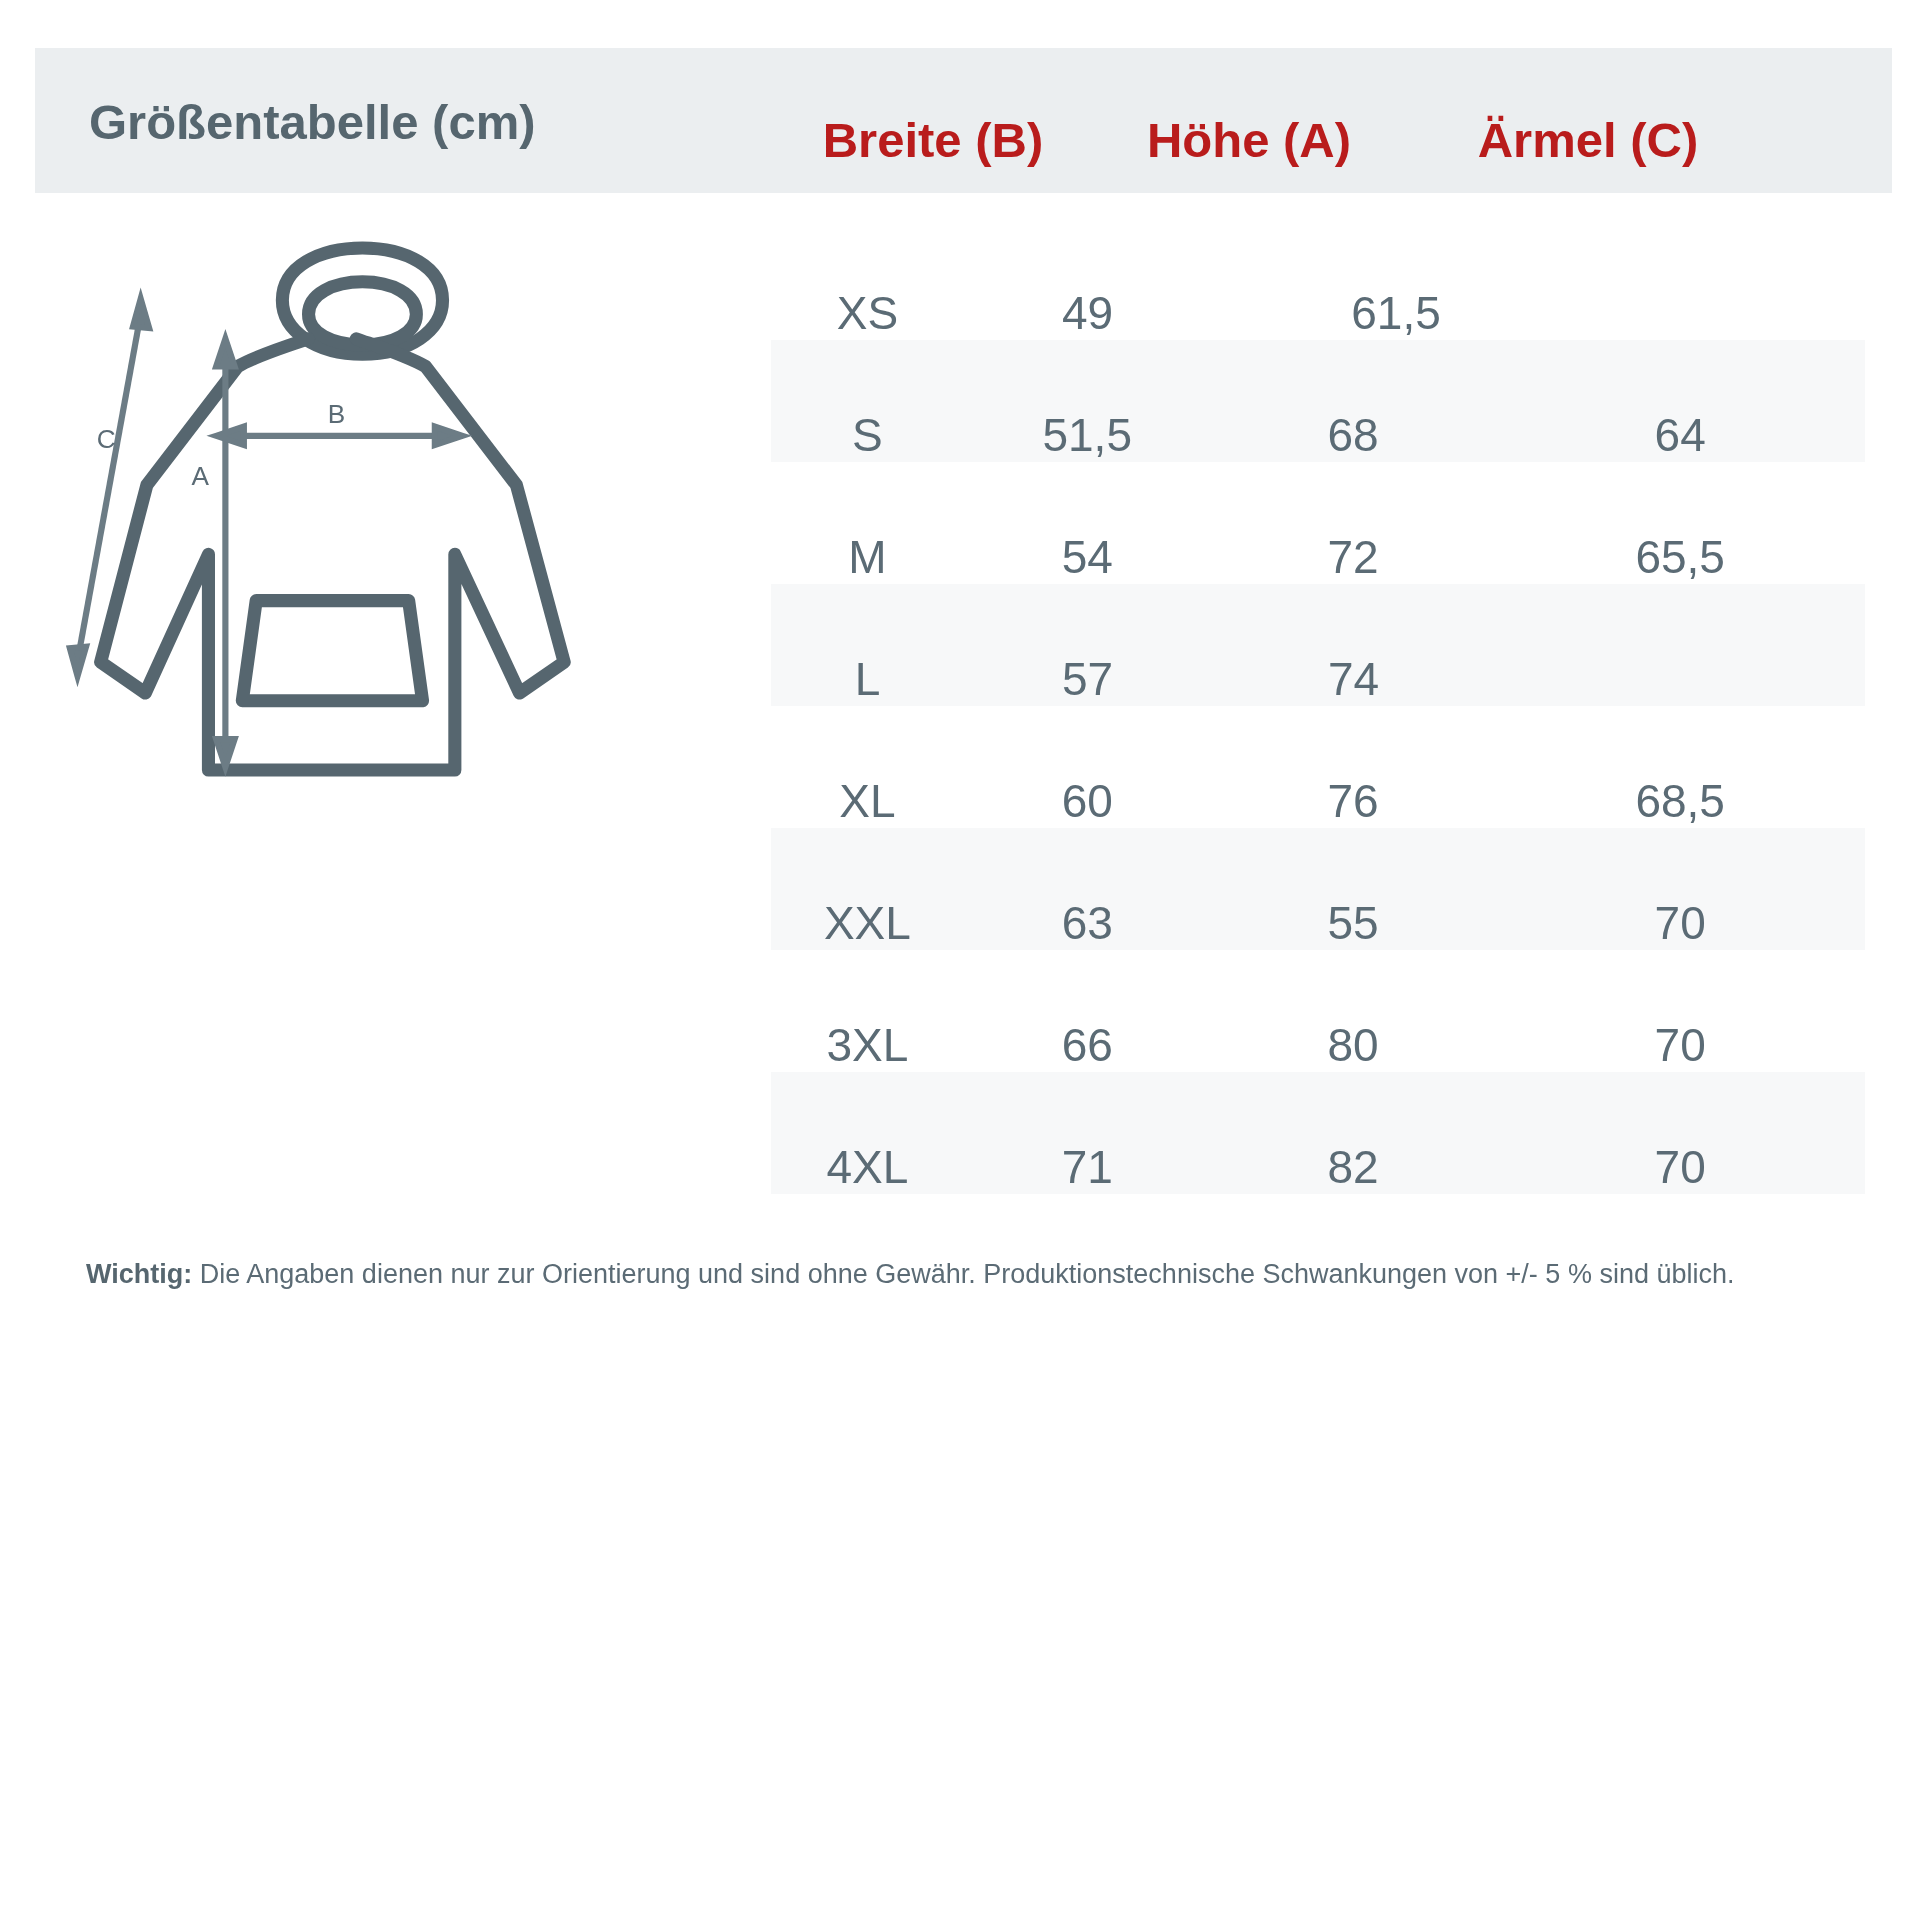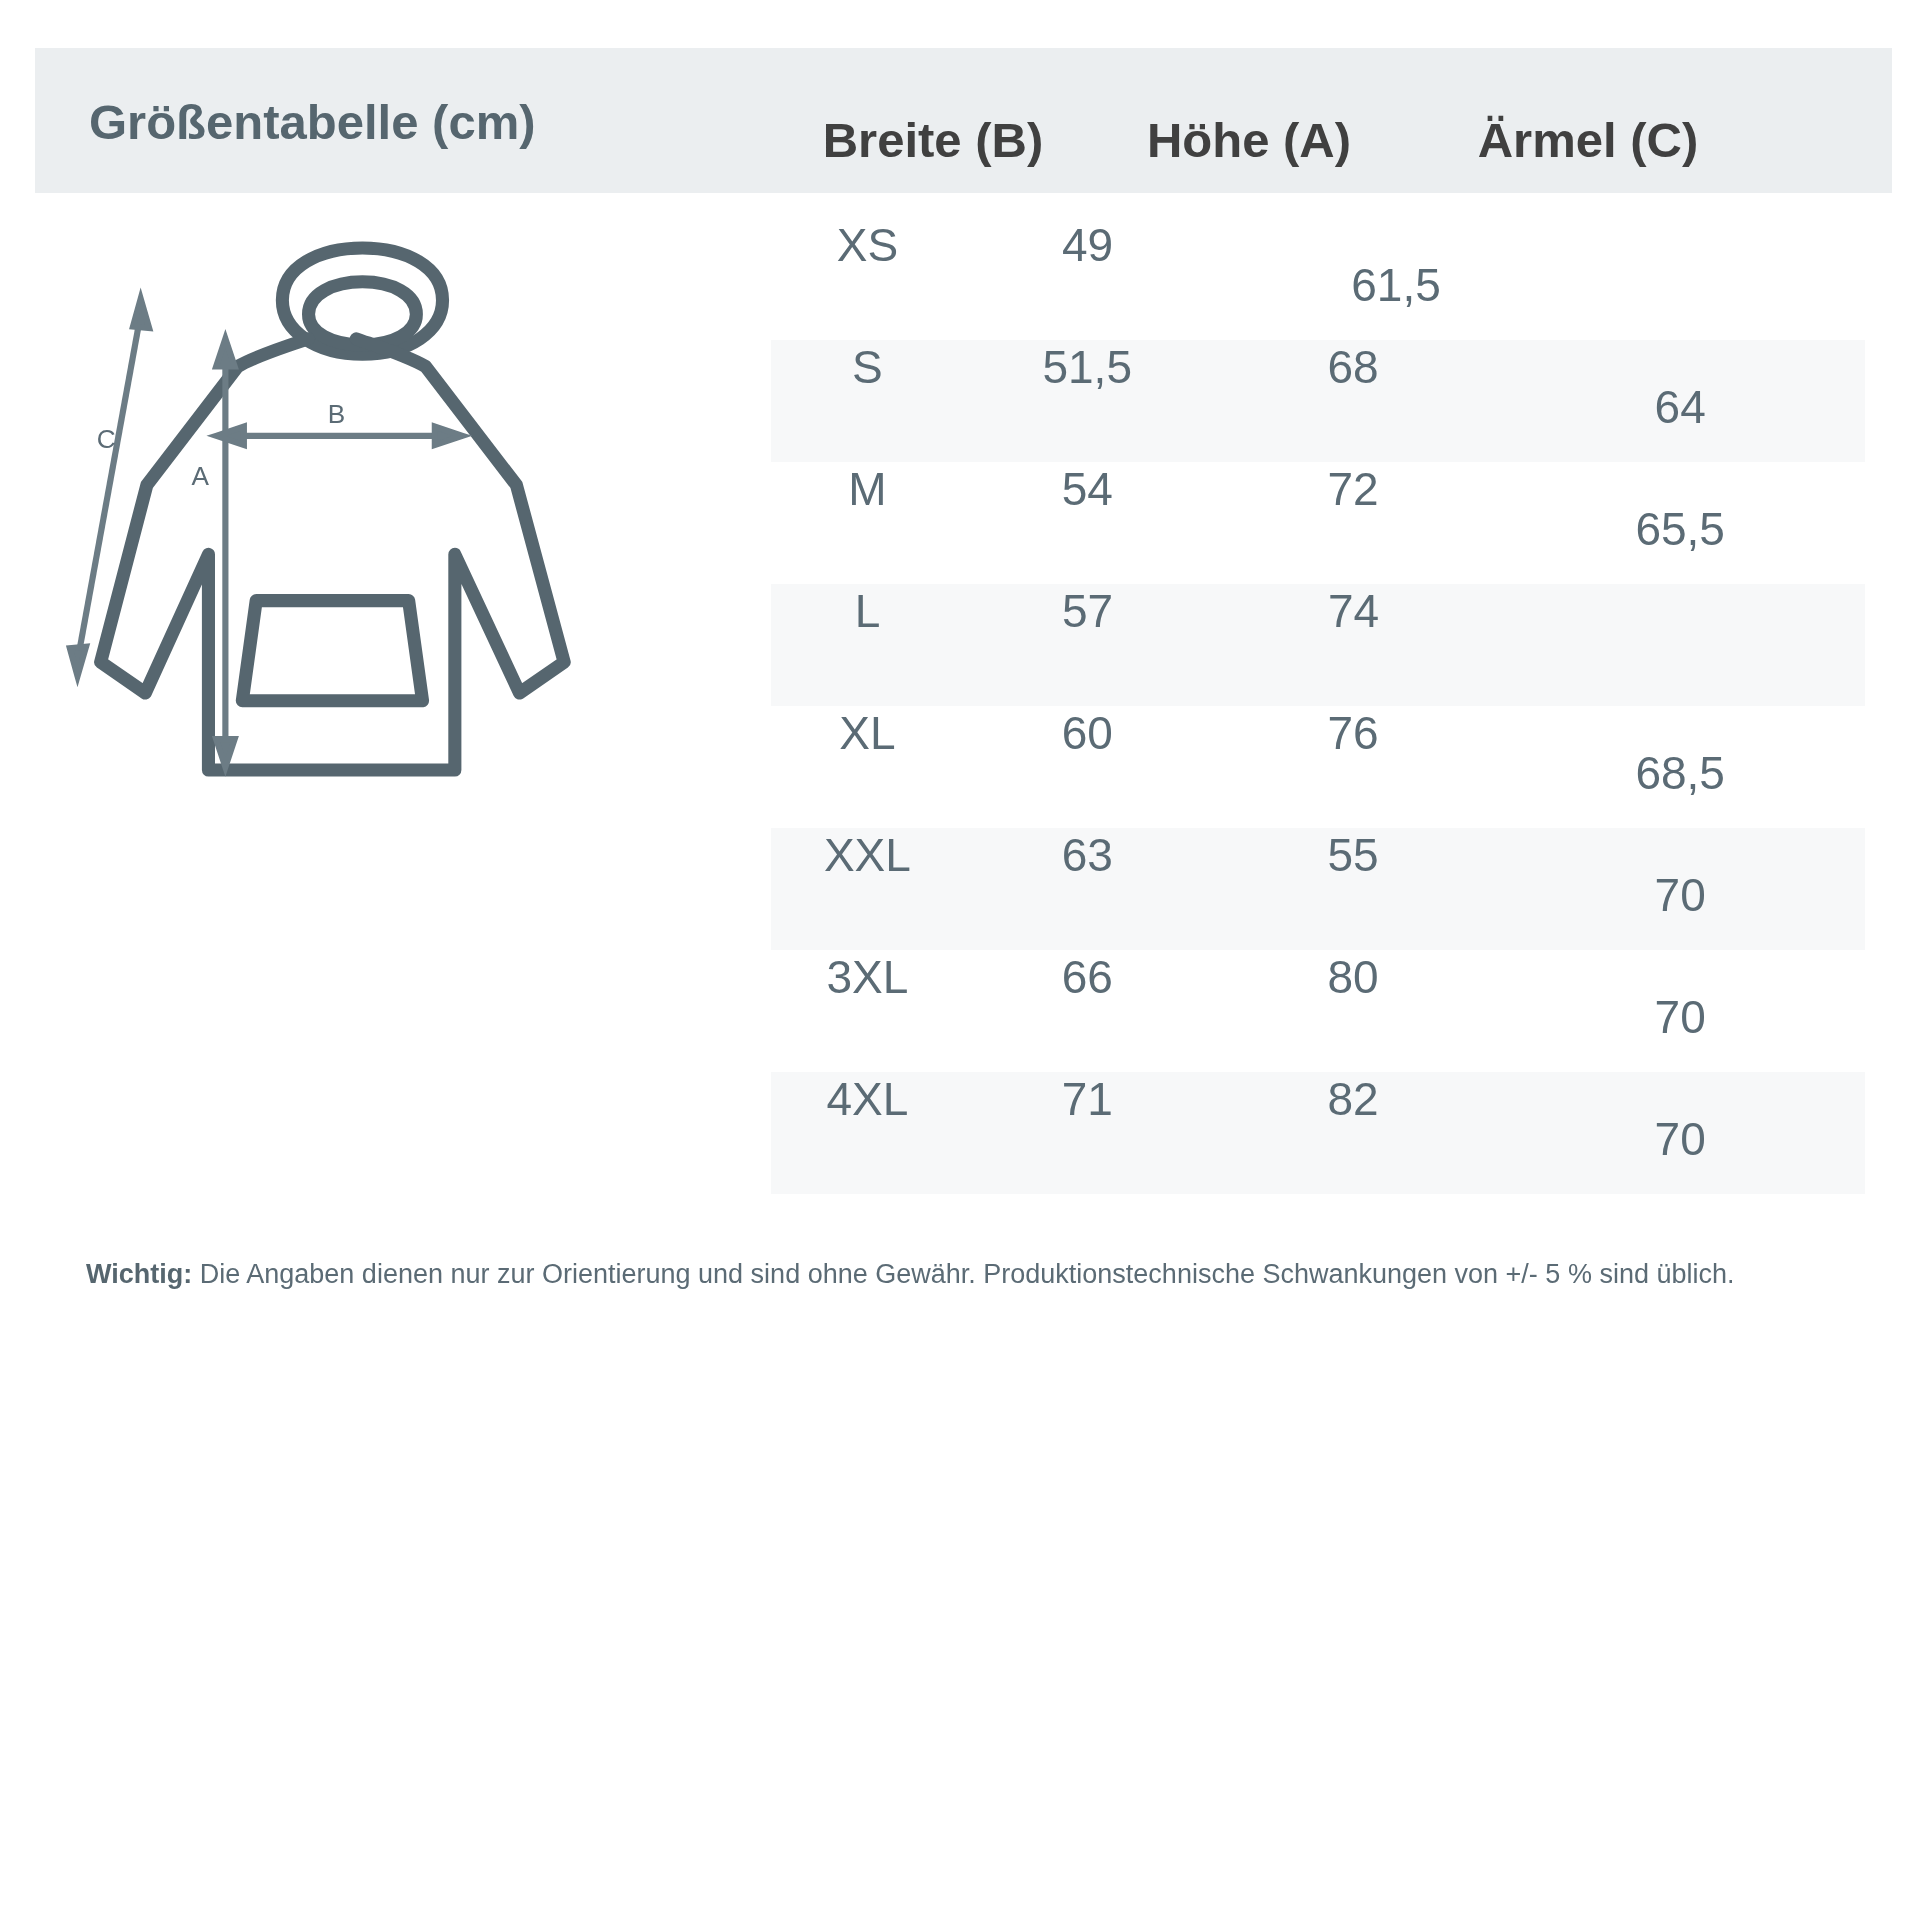--- a/index.html
+++ b/index.html
@@ -45,21 +45,21 @@
     position: absolute;
     left: 771px;
     top: 94px;
     width: 1094px;
     display: flex;
     align-items: baseline;
   }
   .header-col {
     font-size: 49px;
     font-weight: bold;
-    color: #404040;
+    color: #b91c1c;
     text-align: center;
     white-space: nowrap;
   }
   .hc-b { width: 324px; }
   .hc-a { width: 308px; }
   .hc-c { width: 370px; margin-top: 18px; }
 
   
   .illustration {
     position: absolute;
@@ -71,21 +71,21 @@
 
   
   .table {
     position: absolute;
     left: 771px;
     top: 218px;
     width: 1094px;
   }
   .row {
     display: flex;
-    align-items: flex-start;
+    align-items: flex-end;
     height: 122px;
   }
   .row.alt { background: #f7f8f9; }
   .cell {
     font-size: 46px;
     color: #5b6b75;
     text-align: center;
     white-space: nowrap;
   }
   .c-size  { width: 193px; }

